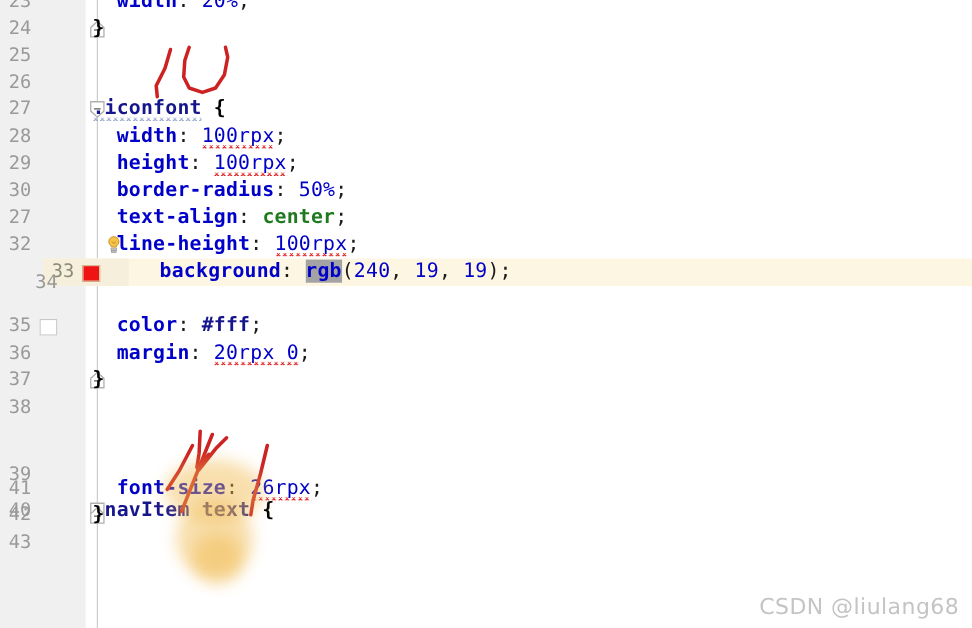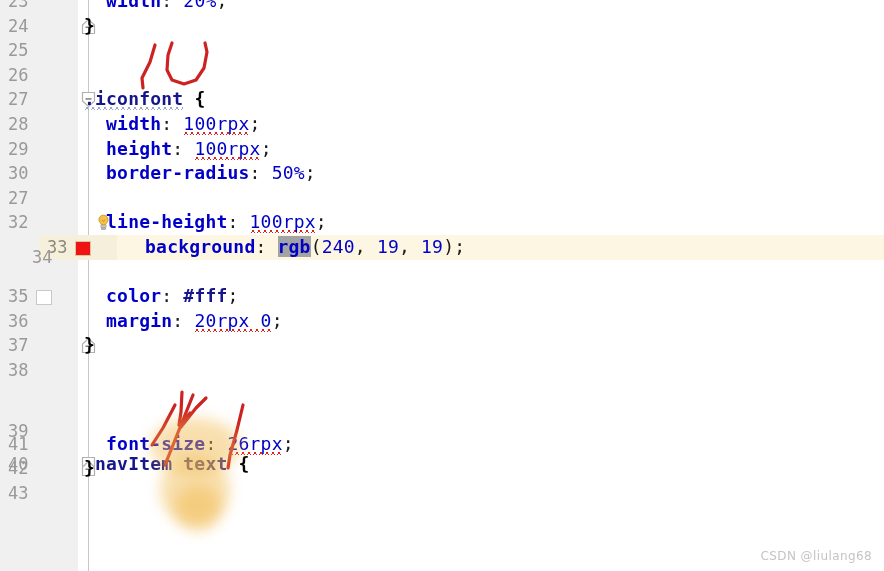--- a/index.html
+++ b/index.html
@@ -124,21 +124,21 @@
     background:#f0b84a;
     opacity:0.45;
     filter:blur(7px);
     border-radius:50%;
   }
 
   
   .watermark {
     position:absolute; right:12px; bottom:8px;
     color:#c4c4c4;
-    font-size:12px;
+    font-size:20px;
     font-family:"DejaVu Sans", sans-serif;
     letter-spacing:0.4px;
   }
 </style>
 </head>
 <body>
 
 <div id="editor">
 
   <div class="gutter-bg"></div>
@@ -185,20 +185,21 @@
       <div class="row" style="top: 136.6px; padding-left: 12px;">
         <div class="lnum">29</div>
         <div class="code"><span class="punct">  </span><span class="prop">height</span><span class="punct">: </span><span class="val squig">100rpx</span><span class="punct">;</span></div>
       </div>
       <div class="row" style="top: 161.2px;">
         <div class="lnum">30</div>
         <div class="code"><span class="punct">  </span><span class="prop">border-radius</span><span class="punct">: </span><span class="val">50%</span><span class="punct">;</span></div>
       </div>
       <div class="row" style="top: 185.8px;">
         <div class="lnum">27</div>
+        <div class="code"><span class="punct">  </span><span class="prop">text-align</span><span class="punct">: </span><span class="kw">center</span><span class="punct">;</span></div>
       </div>
       <div class="row" style="top: 210.4px;">
         <div class="lnum">32</div>
         <div class="bulb"><svg viewBox="0 0 16 18" width="17" height="18">
             <path d="M8 1.2c-2.7 0-4.6 2-4.6 4.4 0 1.7 1 2.8 1.7 3.6.4.5.6.9.6 1.4h4.6c0-.5.2-.9.6-1.4.8-.8 1.7-1.9 1.7-3.6C12.6 3.2 10.7 1.2 8 1.2z" fill="#f5c344" stroke="#c8922a" stroke-width="0.9"></path>
             <rect x="5.4" y="11.6" width="5.2" height="1.7" fill="#cfcfcf" stroke="#9a9a9a" stroke-width="0.6"></rect>
             <rect x="5.9" y="13.8" width="4.2" height="1.6" fill="#bdbdbd" stroke="#8f8f8f" stroke-width="0.6"></rect>
             <path d="M6.4 5.6l1.6 2 1.6-2" fill="none" stroke="#b8862a" stroke-width="0.8"></path>
           </svg></div>
         <div class="code"><span class="punct">  </span><span class="prop">line-height</span><span class="punct">: </span><span class="val squig">100rpx</span><span class="punct">;</span></div>

